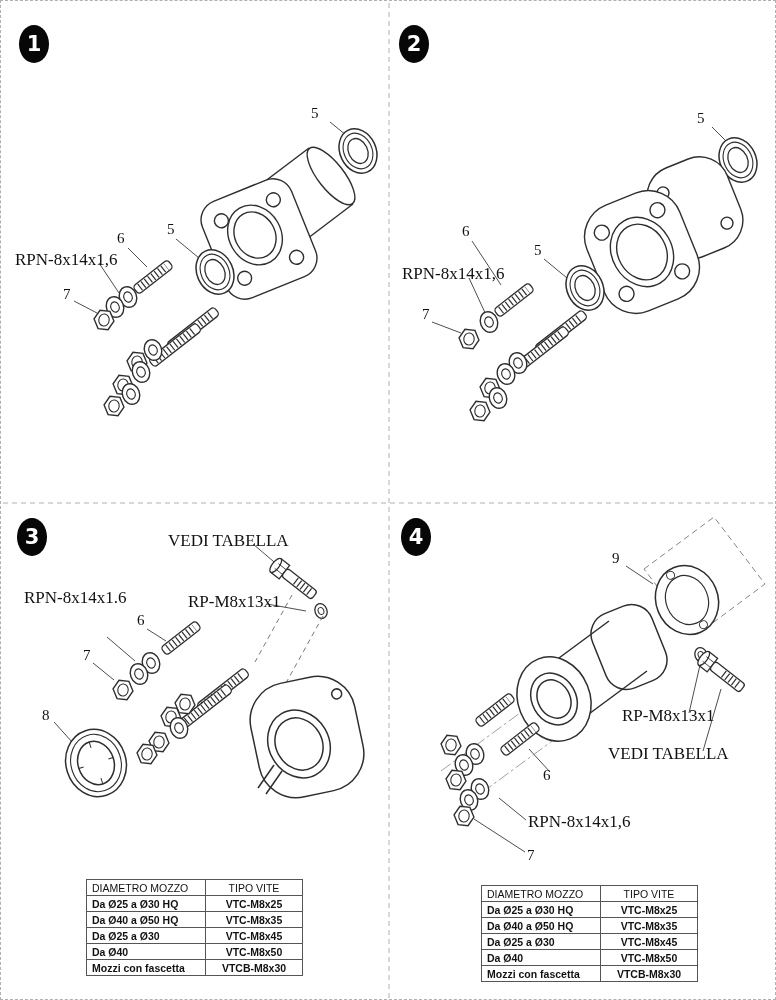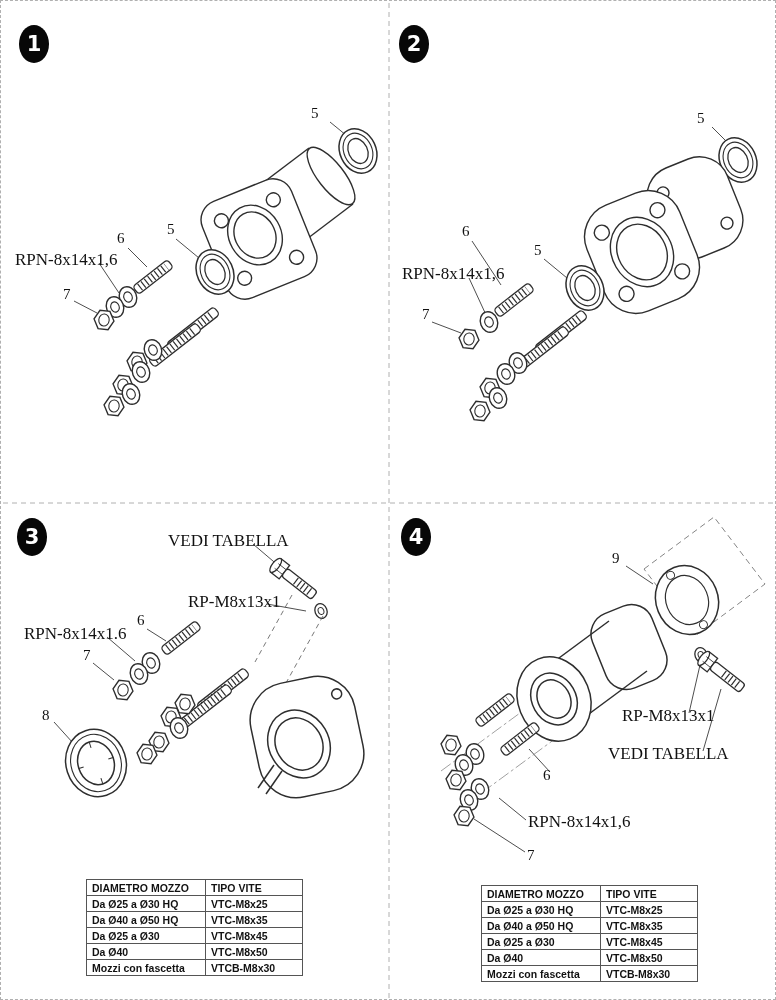--- a/index.html
+++ b/index.html
@@ -39,23 +39,23 @@
     border:1.5px solid #333;
   }
   table.spec th, table.spec td{
     border:1px solid #555;
     padding:1px 5px;
     height:13px;
     text-align:left;
     white-space:nowrap;
     font-weight:bold;
   }
-  table.spec th{font-weight:bold;}
+  table.spec th{font-weight:normal;}
   table.spec .c1{width:108px;}
-  table.spec .c2{width:86px;}
+  table.spec .c2{width:86px;text-align:center;}
 </style>
 </head>
 <body>
 
 <div class="page">
 
   <svg class="diagram-svg" width="776" height="1000" viewBox="0 0 776 1000">
     <defs>
       <g id="washer">
         <ellipse rx="8.5" ry="10.5" fill="#fff" stroke="#2e2e2e" stroke-width="1.4"></ellipse>
@@ -267,21 +267,21 @@
 
   <div class="callout num" style="left:696px;top:109px">5</div>
   <div class="callout num" style="left:461px;top:222px">6</div>
   <div class="callout num" style="left:533px;top:241px">5</div>
   <div class="callout" style="left:401px;top:264px">RPN-8x14x1,6</div>
   <div class="callout num" style="left:421px;top:305px">7</div>
 
   <div class="callout" style="left:167px;top:531px">VEDI TABELLA</div>
   <div class="callout" style="left:187px;top:592px">RP-M8x13x1</div>
   <div class="callout num" style="left:136px;top:611px">6</div>
-  <div class="callout" style="left:23px;top:624px">RPN-8x14x1.6</div>
+  <div class="callout" style="left:23px;top:588px">RPN-8x14x1.6</div>
   <div class="callout num" style="left:82px;top:646px">7</div>
   <div class="callout num" style="left:41px;top:706px">8</div>
 
   <div class="callout num" style="left:611px;top:549px">9</div>
   <div class="callout" style="left:621px;top:706px">RP-M8x13x1</div>
   <div class="callout" style="left:607px;top:744px">VEDI TABELLA</div>
   <div class="callout num" style="left:542px;top:766px">6</div>
   <div class="callout" style="left:527px;top:812px">RPN-8x14x1,6</div>
   <div class="callout num" style="left:526px;top:846px">7</div>
 

